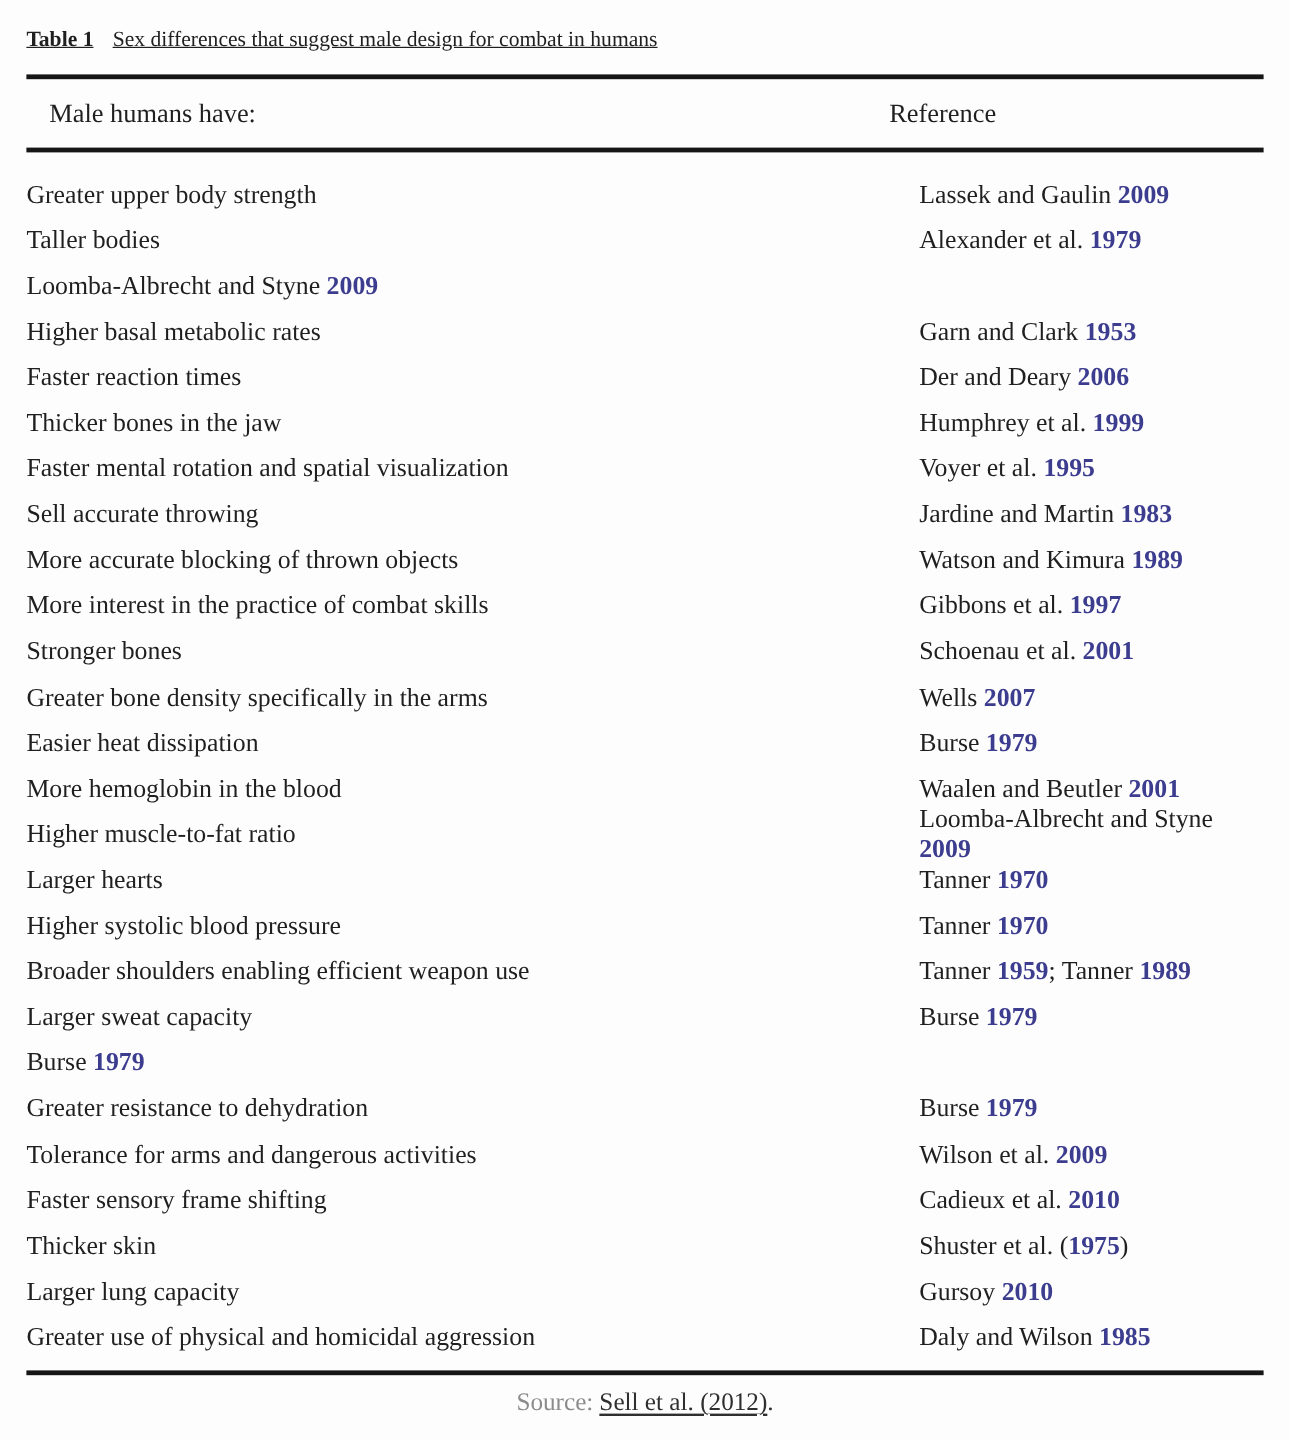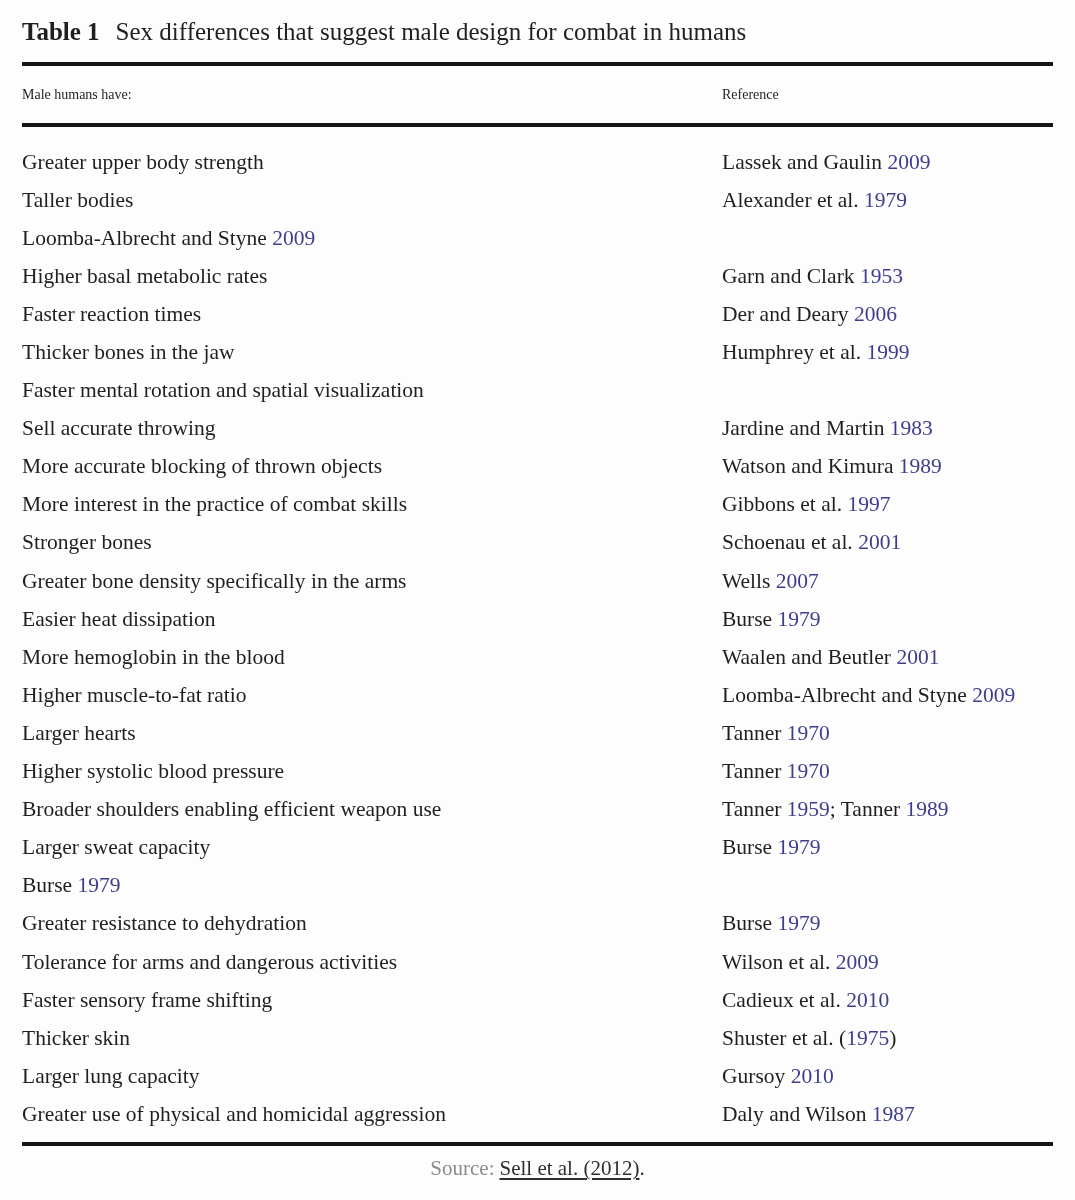--- a/index.html
+++ b/index.html
@@ -18,48 +18,51 @@
     overflow: hidden;
   }
   .page {
     width: 1075px;
     height: 1200px;
     padding: 0 22px;
     background: var(--bg);
   }
   .caption {
     padding-top: 18px;
-    font-size: 25px;
+    font-size: 18px;
     line-height: 28px;
     white-space: nowrap;
+    text-decoration: underline;
   }
   .caption .label { font-weight: bold; margin-right: 16px; }
   .rule {
     height: 4px;
     background: var(--rule);
     width: 1031px;
   }
   .rule.top { margin-top: 16px; }
   .flexrow { display: flex; align-items: center; }
   .cell-left { width: 700px; flex: 0 0 700px; }
   .cell-right { flex: 1; }
   .thead {
     height: 57px;
-    font-size: 14px;
+    font-size: 22px;
+    margin-left: 19px;
   }
   .tbody {
     padding-top: 16px;
     padding-bottom: 9px;
     font-size: 21.5px;
   }
-  .trow { height: 38.1px; }
+  .trow { height: 38.1px; gap: 44px; }
   .year-link {
     color: var(--year-link);
     text-decoration: none;
     cursor: pointer;
+    font-weight: bold;
   }
   .ref-text { color: var(--text); }
   .footer {
     margin-top: 10px;
     text-align: center;
     font-size: 21px;
     color: var(--source-label);
   }
   .footer .src-link {
     color: var(--source-link);
@@ -107,20 +110,21 @@
       <div class="trow flexrow">
         <div class="cell-left">Faster reaction times</div>
         <div class="cell-right"><span class="ref-text">Der and Deary </span><a class="year-link">2006</a></div>
       </div>
       <div class="trow flexrow">
         <div class="cell-left">Thicker bones in the jaw</div>
         <div class="cell-right"><span class="ref-text">Humphrey et al. </span><a class="year-link">1999</a></div>
       </div>
       <div class="trow flexrow">
         <div class="cell-left">Faster mental rotation and spatial visualization</div>
+        <div class="cell-right"><span class="ref-text">Voyer et al. </span><a class="year-link">1995</a></div>
       </div>
       <div class="trow flexrow">
         <div class="cell-left">Sell accurate throwing</div>
         <div class="cell-right"><span class="ref-text">Jardine and Martin </span><a class="year-link">1983</a></div>
       </div>
       <div class="trow flexrow">
         <div class="cell-left">More accurate blocking of thrown objects</div>
         <div class="cell-right"><span class="ref-text">Watson and Kimura </span><a class="year-link">1989</a></div>
       </div>
       <div class="trow flexrow">
@@ -181,21 +185,21 @@
       <div class="trow flexrow">
         <div class="cell-left">Thicker skin</div>
         <div class="cell-right"><span class="ref-text">Shuster et al. (</span><a class="year-link">1975</a><span class="ref-text">)</span></div>
       </div>
       <div class="trow flexrow">
         <div class="cell-left">Larger lung capacity</div>
         <div class="cell-right"><span class="ref-text">Gursoy </span><a class="year-link">2010</a></div>
       </div>
       <div class="trow flexrow">
         <div class="cell-left">Greater use of physical and homicidal aggression</div>
-        <div class="cell-right"><span class="ref-text">Daly and Wilson </span><a class="year-link">1987</a></div>
+        <div class="cell-right"><span class="ref-text">Daly and Wilson </span><a class="year-link">1985</a></div>
       </div>
     </div>
 
   <div class="rule"></div>
 
   <div class="footer">
     <span class="src-label">Source:</span><a class="src-link">Sell et al. (2012)</a><span class="src-suffix">.</span>
   </div>
 
 </div>

